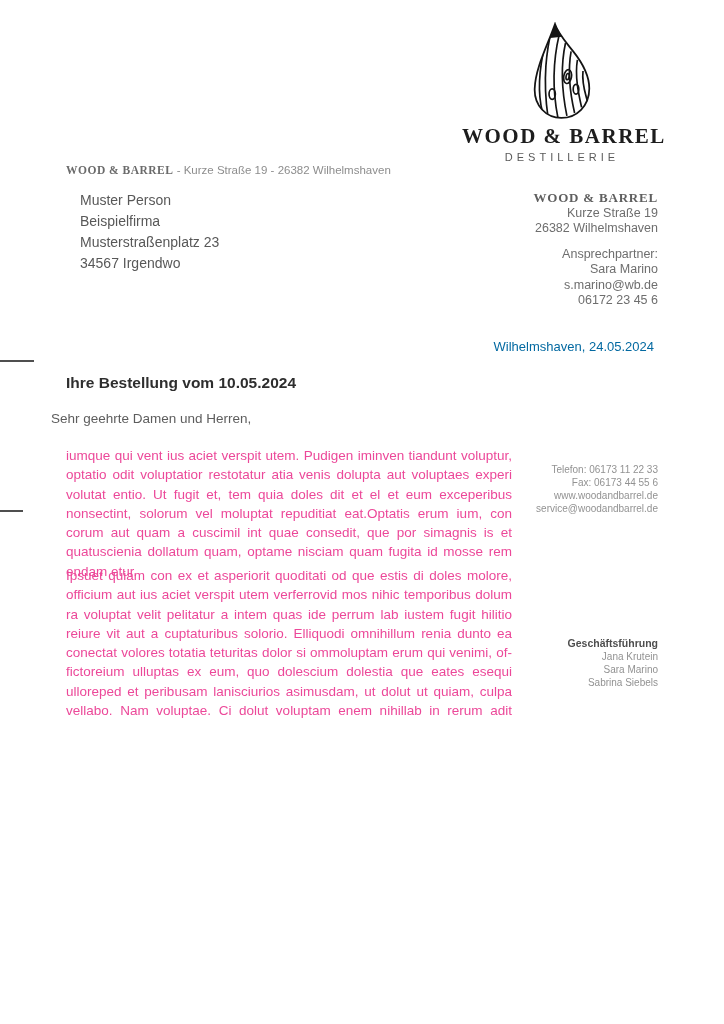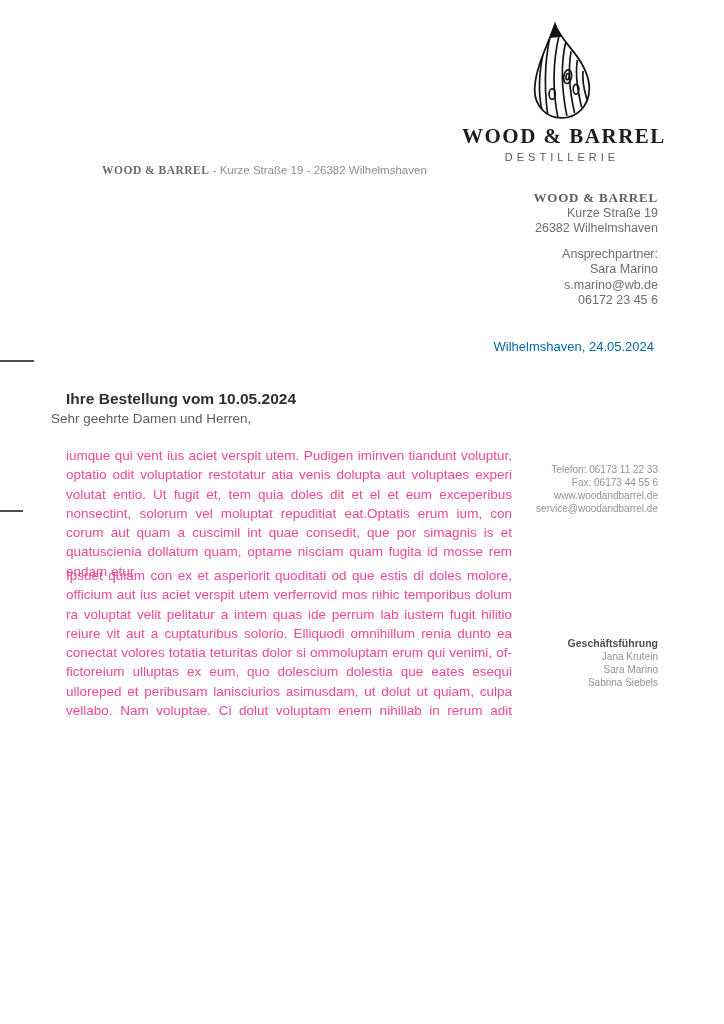--- a/index.html
+++ b/index.html
@@ -19,42 +19,42 @@
   .logo .drop{display:block;margin:0 auto;width:72px;height:98px;}
   .logo .wordmark{
     font-family:"Liberation Serif",serif;font-weight:700;font-size:21px;
     letter-spacing:1.5px;color:#1d1d1d;margin-top:4px;white-space:nowrap;
   }
   .logo .subtitle{
     font-size:11px;letter-spacing:4px;color:#5a5a5a;margin-top:2px;white-space:nowrap;
   }
 
   
-  .sender-line{position:absolute;top:164px;left:66px;font-size:11.5px;color:#8d8d8d;white-space:nowrap;margin-left:36px;}
+  .sender-line{position:absolute;top:164px;left:66px;font-size:11.5px;color:#8d8d8d;white-space:nowrap;}
   .sender-line .sender-company{
     font-family:"Liberation Serif",serif;font-weight:700;font-size:11.5px;
     color:#6b6b6b;letter-spacing:.5px;
   }
 
   
   .recipient{position:absolute;top:190px;left:80px;font-size:14px;line-height:21px;color:#585858;}
 
   
   .company-block{position:absolute;top:190px;right:66px;text-align:right;font-size:12.5px;line-height:15.5px;color:#6e6e6e;}
   .company-block .company-name{
     font-family:"Liberation Serif",serif;font-weight:700;font-size:13px;
     letter-spacing:.8px;color:#5f5f5f;
   }
   .company-block .gap{height:10px;}
 
   
   .date-line{position:absolute;top:339px;right:70px;font-size:13px;color:#0369a1;}
 
   
-  .subject{position:absolute;top:374px;left:66px;font-size:15.5px;font-weight:700;color:#2e2e2e;margin-top:16px;}
+  .subject{position:absolute;top:374px;left:66px;font-size:15.5px;font-weight:700;color:#2e2e2e;}
   .salutation{position:absolute;top:411px;left:51px;font-size:13.5px;color:#5d5d5d;}
   .para{position:absolute;left:66px;width:446px;font-size:13.5px;line-height:19.3px;
         text-align:justify;color:#ec4899;margin:0;}
   .para.p1{top:446px;}
   .para.p2{top:566px;}
   .closing{position:absolute;top:746px;left:66px;font-size:13.5px;color:#b91c1c;margin-left:33px;}
   .signature-svg{position:absolute;top:760px;left:62px;width:140px;height:62px;}
   .sig-name{position:absolute;top:817px;left:66px;font-size:14px;color:#565656;}
   .sig-role{position:absolute;top:886px;left:66px;font-size:14px;color:#565656;margin-top:17px;}
 
@@ -105,20 +105,26 @@
       <path d="M40,3 L50,21 L33,23 Z" fill="#141414"></path>
     </svg>
     <div class="wordmark">WOOD &amp; BARREL</div>
     <div class="subtitle">DESTILLERIE</div>
   </div>
 
   <div class="sender-line">
     <span class="sender-company">WOOD &amp; BARREL</span><span> - Kurze Straße 19 - 26382 Wilhelmshaven</span>
   </div>
 
+  <div class="recipient">
+    <div>Muster Person</div>
+    <div>Beispielfirma</div>
+    <div>Musterstraßenplatz 23</div>
+    <div>34567 Irgendwo</div>
+  </div>
 
   <div class="company-block">
     <div class="company-name">WOOD &amp; BARREL</div>
     <div>Kurze Straße 19</div>
     <div>26382 Wilhelmshaven</div>
     <div class="gap"></div>
     <div>Ansprechpartner:</div>
     <div>Sara Marino</div>
     <div>s.marino@wb.de</div>
     <div>06172 23 45 6</div>

